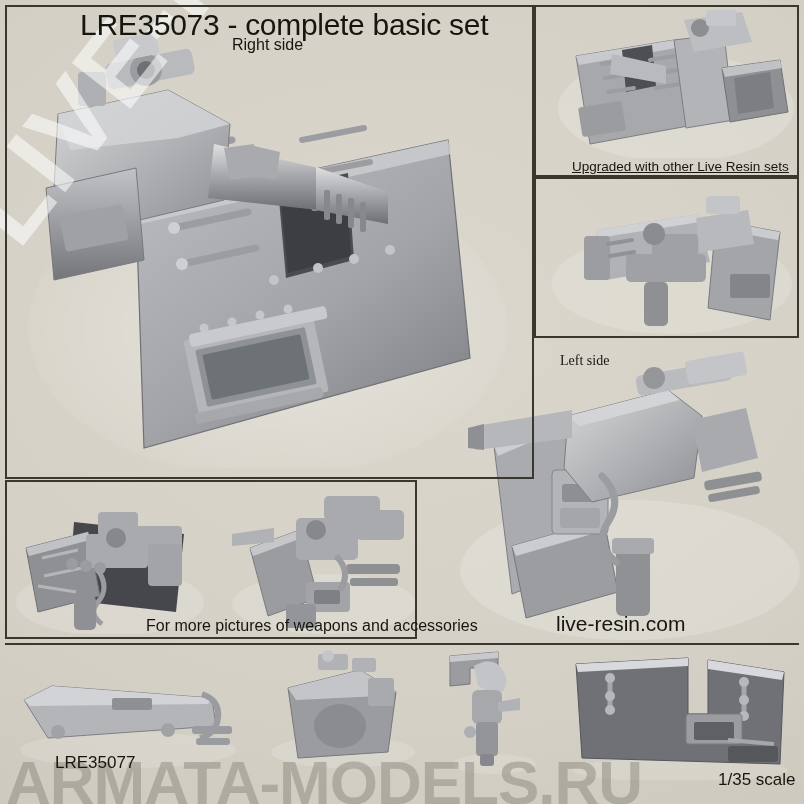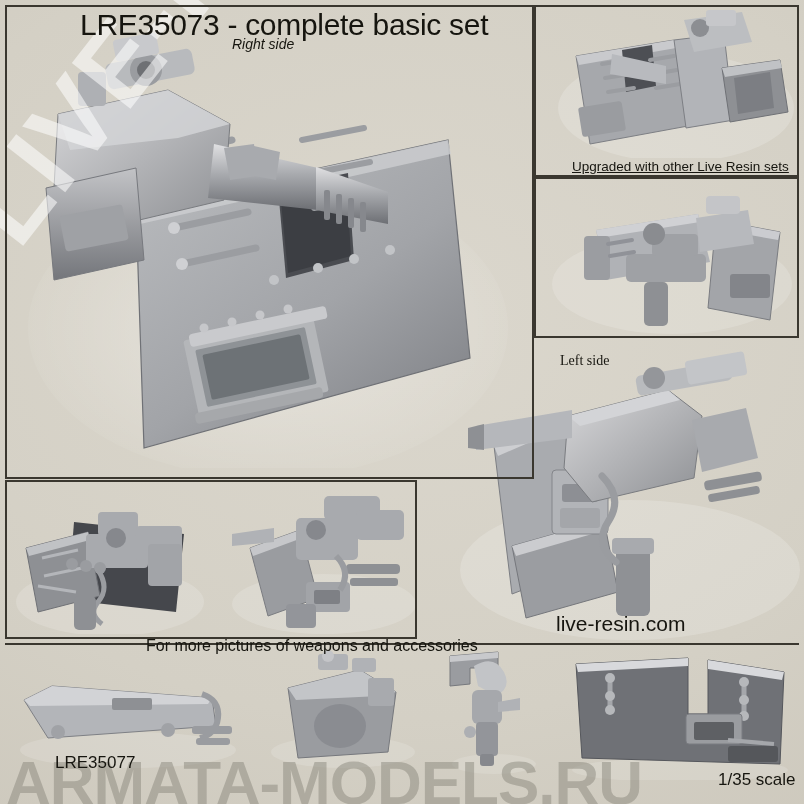--- a/index.html
+++ b/index.html
@@ -48,24 +48,24 @@
   #panel-main{left:5px;top:5px;width:529px;height:474px;}
   #panel-upgraded{left:534px;top:5px;width:265px;height:172px;}
   #panel-upgraded2{left:534px;top:177px;width:265px;height:161px;}
   #panel-insets{left:5px;top:480px;width:412px;height:159px;}
   .divider{position:absolute;left:5px;right:5px;height:2px;background:#3a372f;}
   #divider-bottom{top:643px;}
 
   
   .lbl{position:absolute;color:#16150f;white-space:nowrap;}
   #title{left:80px;top:8px;font-size:30px;letter-spacing:-0.3px;}
-  #lbl-right-side{left:232px;top:36px;font-size:14px;font-style:italic;}
+  #lbl-right-side{left:232px;top:36px;font-size:16px;}
   #lbl-upgraded{left:572px;top:159px;font-size:13.5px;text-decoration:underline;}
   #lbl-left-side{left:560px;top:353px;font-size:14px;font-family:Liberation Serif, serif;}
-  #lbl-more{left:146px;top:617px;font-size:16px;margin-top:20px;}
+  #lbl-more{left:146px;top:617px;font-size:16px;}
   #lbl-site{left:556px;top:612px;font-size:21px;}
   #lbl-kit{left:55px;top:753px;font-size:17px;}
   #lbl-scale{left:718px;top:770px;font-size:17px;}
 
   
   .art{position:absolute;pointer-events:none;}
   .art svg{display:block;}
 </style>
 </head>
 <body>

